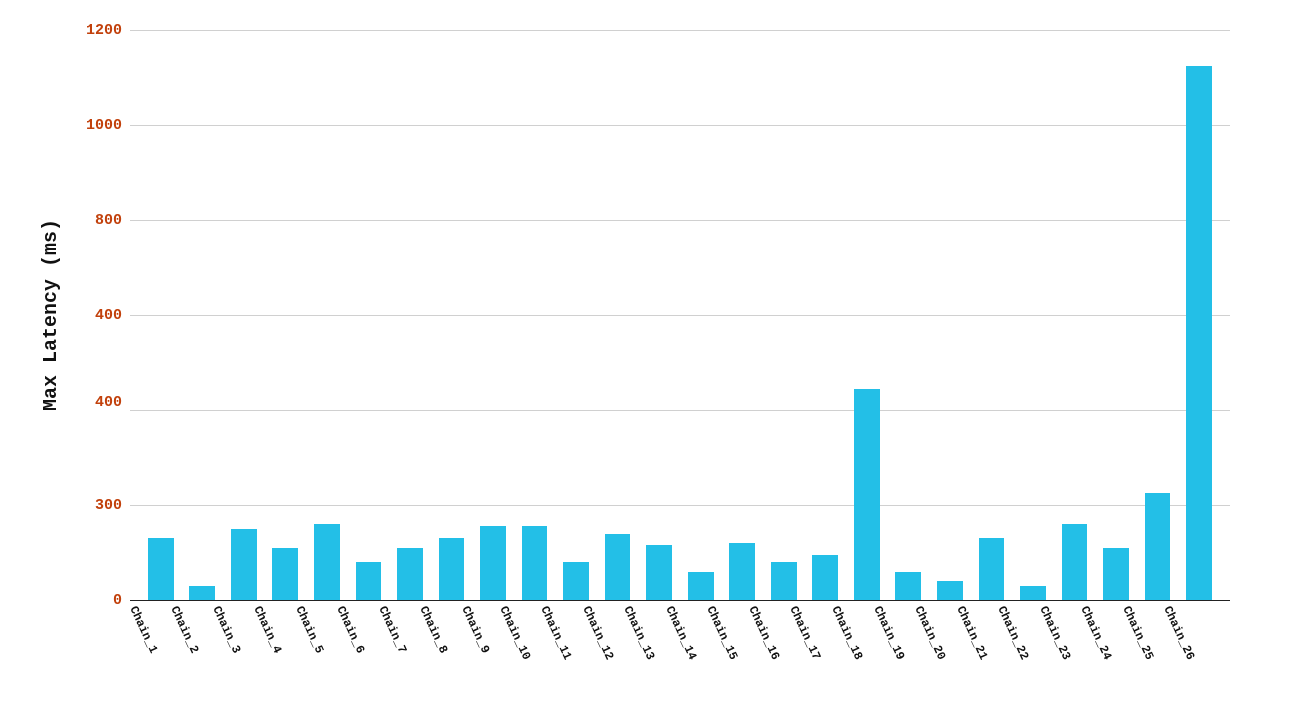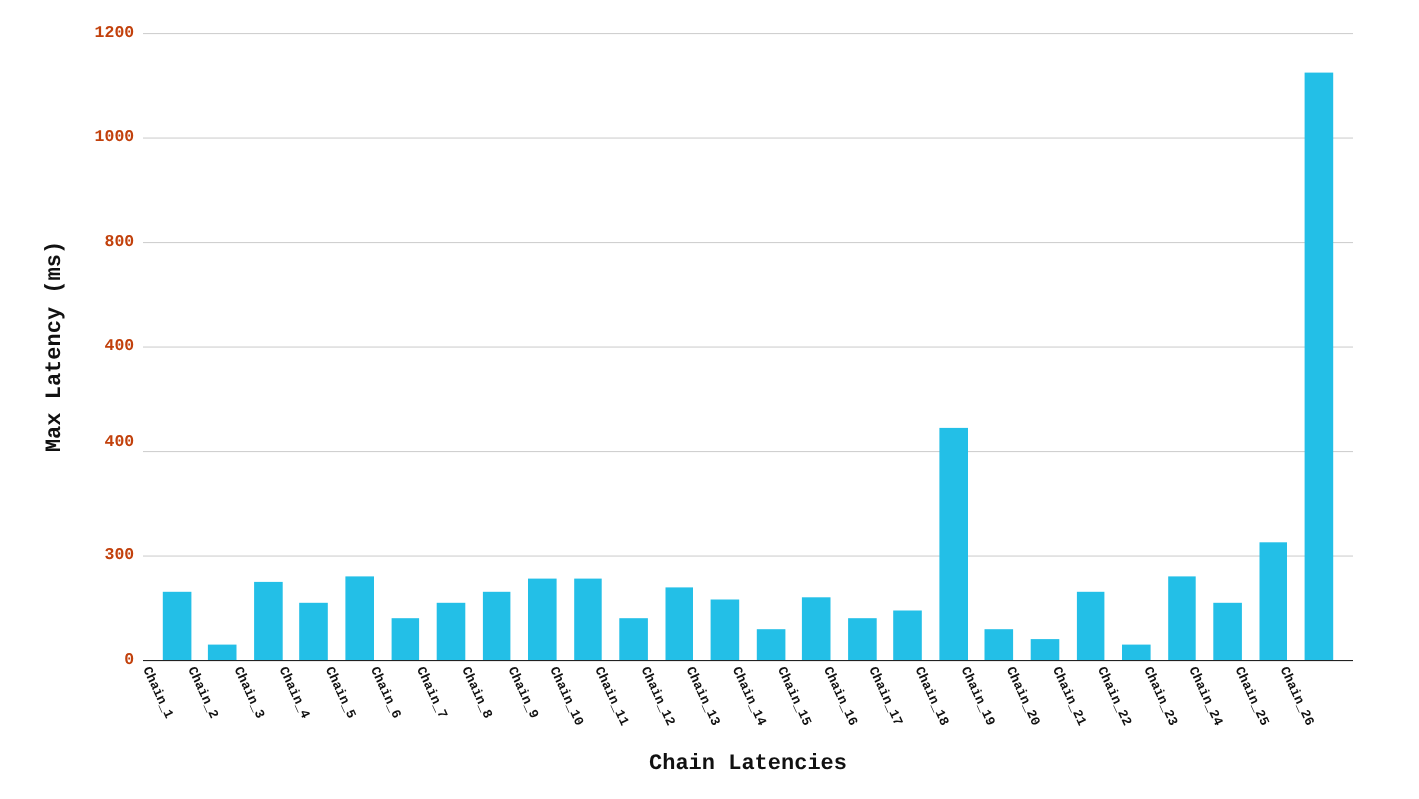--- a/index.html
+++ b/index.html
@@ -307,15 +307,14 @@
         <div class="x-label">Chain_24</div>
       </div>
       <div class="x-label-slot">
         <div class="x-label">Chain_25</div>
       </div>
       <div class="x-label-slot">
         <div class="x-label">Chain_26</div>
       </div>
     </div>
 
-  <div class="x-axis-title">Chain Latencies</div>
 
 </div>
 
 </body></html>

